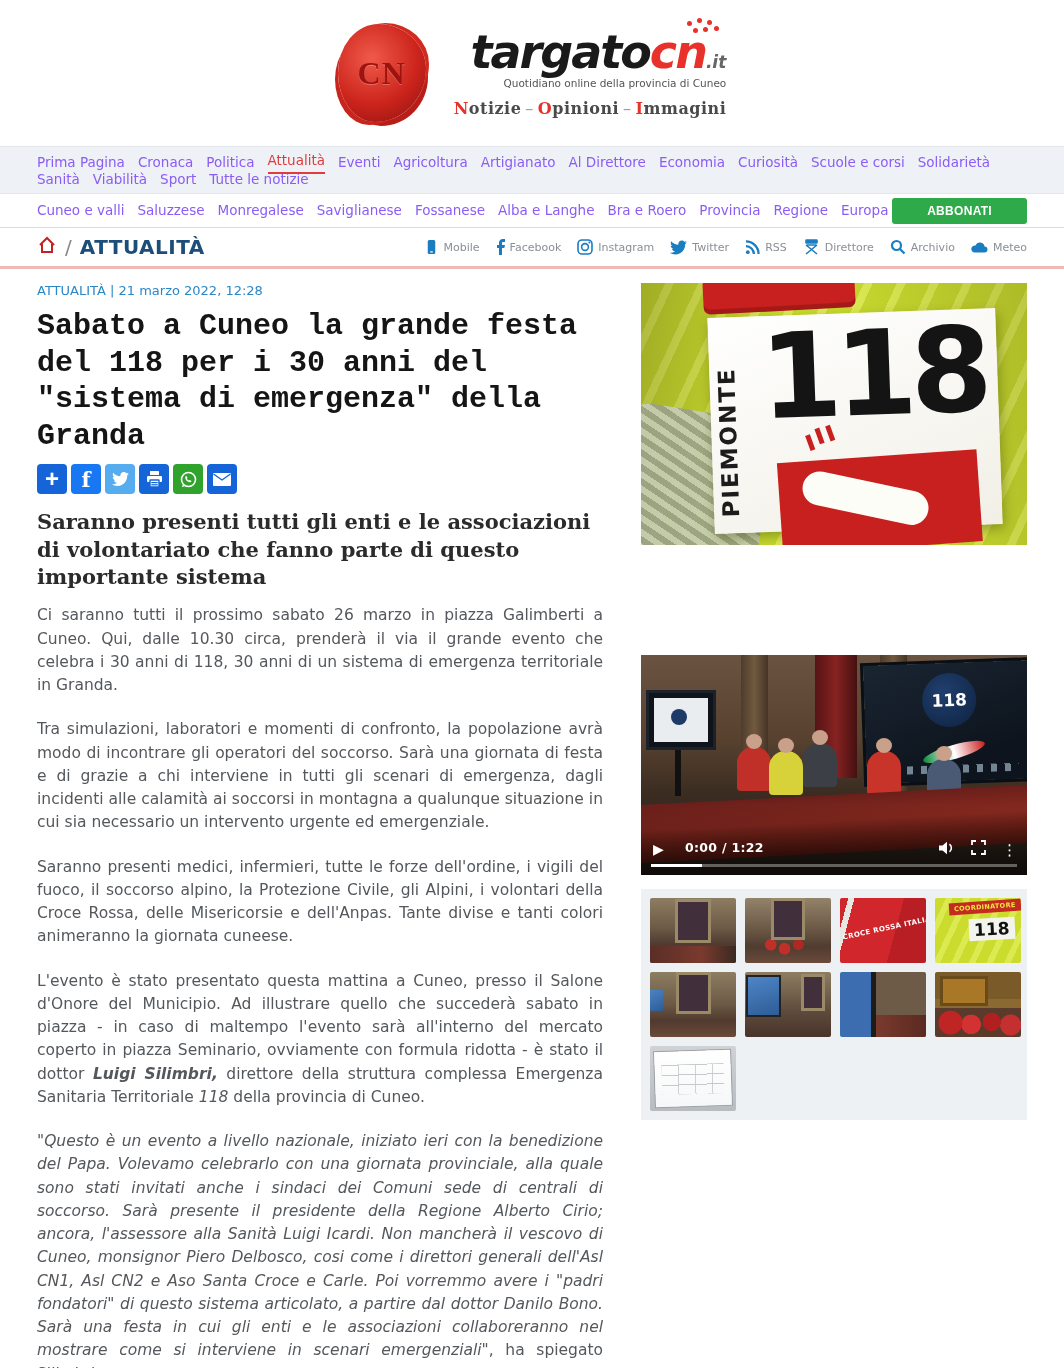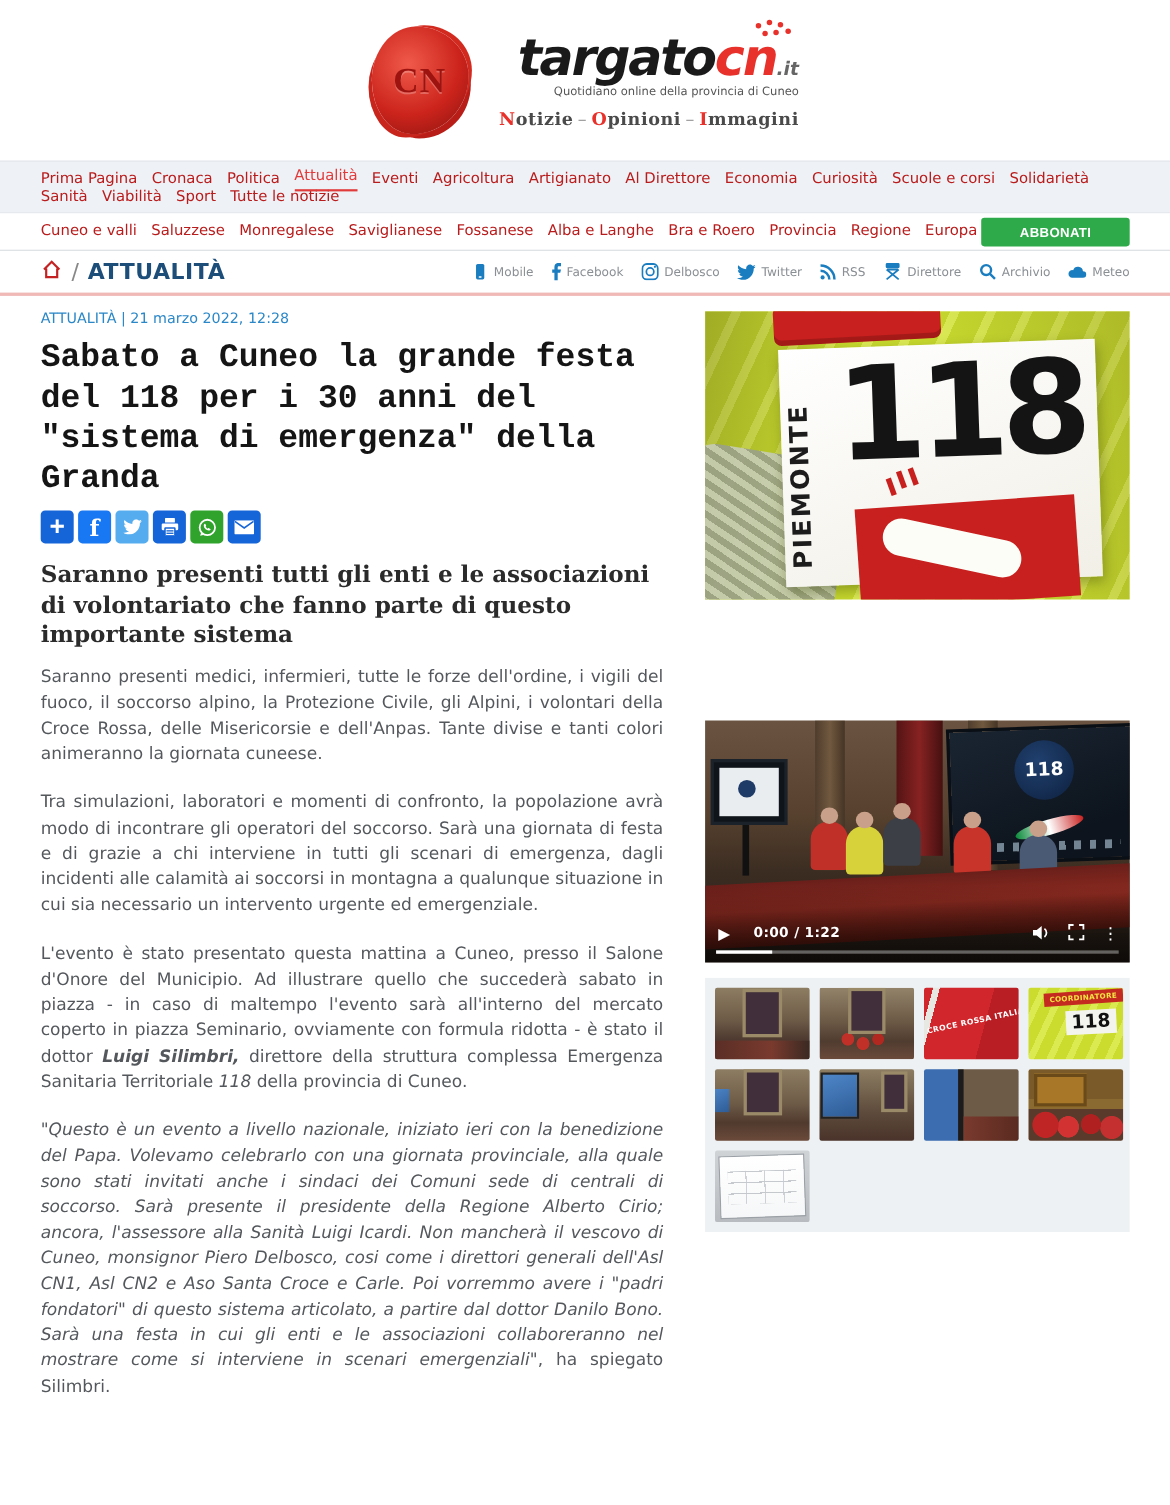--- a/index.html
+++ b/index.html
@@ -29,21 +29,21 @@
   .subnav-line { font-family:"DejaVu Serif", serif; font-weight:bold; font-size:16px;
                  color:#4a4a4a; margin-top:10px; letter-spacing:.5px; }
   .subnav-line .ini { color:#e8312a; }
   .subnav-line .sep { color:#999; font-weight:normal; padding:0 4px; }
 
   
   .nav1 { background:#eef1f5; border-top:1px solid #e3e7eb; border-bottom:1px solid #e3e7eb; }
   .nav1-inner, .nav2-inner { width:990px; margin:0 auto; display:flex; flex-wrap:wrap;
                              align-items:center; }
   .nav1-inner { padding:5px 0 6px; gap:0 13px; }
-  .nav-link { font-size:13.5px; color:#b91c1c; text-decoration:none; cursor:pointer;
+  .nav-link { font-size:13.5px; color:#8b5cf6; text-decoration:none; cursor:pointer;
               white-space:nowrap; }
   .nav-link.active { color:#e23b3b; position:relative; padding-bottom:3px; }
   .nav-link.active::after { content:""; position:absolute; left:0; right:0; bottom:-3px;
               height:2px; background:#e23b3b; }
   .nav2 { background:#fff; }
   .nav2-inner { padding:8px 0 9px; gap:0 13px; position:relative; }
   .subscribe-btn { position:absolute; right:0; top:4px; background:#2faa4a; color:#fff;
               font-size:12px; font-weight:bold; border:none; border-radius:3px;
               padding:6px 35px; cursor:pointer; letter-spacing:.3px; }
 
@@ -355,21 +355,21 @@
         <span class="ql-label">Facebook</span>
       </span>
       <span class="qlink">
         <span>
             <svg width="16" height="16" viewBox="0 0 16 16" fill="none" stroke="#1a7dc0" stroke-width="1.6">
               <rect x="1" y="1" width="14" height="14" rx="4"></rect>
               <circle cx="8" cy="8" r="3.4"></circle>
               <circle cx="12.4" cy="3.6" r="1" fill="#1a7dc0" stroke="none"></circle>
             </svg>
           </span>
-        <span class="ql-label">Delbosco</span>
+        <span class="ql-label">Instagram</span>
       </span>
       <span class="qlink">
         <span>
             <svg width="17" height="15" viewBox="0 0 17 14" fill="#1a7dc0">
               <path d="M17 1.7c-.6.3-1.3.5-2 .6.7-.4 1.3-1.1 1.5-1.9-.7.4-1.4.7-2.2.9C13.7.5 12.8 0 11.8 0 9.9 0 8.3 1.6 8.3 3.5c0 .3 0 .5.1.8C5.5 4.2 3 2.8 1.2.7.9 1.2.8 1.8.8 2.4c0 1.2.6 2.3 1.6 2.9-.6 0-1.1-.2-1.6-.4v.1c0 1.7 1.2 3.1 2.8 3.4-.3.1-.6.1-.9.1l-.7-.1c.4 1.4 1.7 2.4 3.3 2.4-1.2.9-2.7 1.5-4.3 1.5H0c1.5 1 3.4 1.6 5.3 1.6 6.4 0 9.9-5.3 9.9-9.9v-.5c.7-.4 1.3-1 1.8-1.8z"></path>
             </svg>
           </span>
         <span class="ql-label">Twitter</span>
       </span>
       <span class="qlink">
@@ -446,22 +446,23 @@
         <svg width="18" height="13" viewBox="0 0 18 13" fill="#fff">
             <rect width="18" height="13" rx="1"></rect>
             <path d="M0.5 1l8.5 6 8.5-6" fill="none" stroke="#1565d8" stroke-width="1.4"></path>
           </svg>
       </button>
     </div>
 
     <h2 class="article-subtitle">Saranno presenti tutti gli enti e le associazioni di volontariato che fanno parte di questo importante sistema</h2>
 
     <div class="article-body">
+      <p>Ci saranno tutti il prossimo sabato 26 marzo in piazza Galimberti a Cuneo. Qui, dalle 10.30 circa, prenderà il via il grande evento che celebra i 30 anni di 118, 30 anni di un sistema di emergenza territoriale in Granda.</p>
+      <p>Tra simulazioni, laboratori e momenti di confronto, la popolazione avrà modo di incontrare gli operatori del soccorso. Sarà una giornata di festa e di grazie a chi interviene in tutti gli scenari di emergenza, dagli incidenti alle calamità ai soccorsi in montagna a qualunque situazione in cui sia necessario un intervento urgente ed emergenziale.</p>
       <p>Saranno presenti medici, infermieri, tutte le forze dell'ordine, i vigili del fuoco, il soccorso alpino, la Protezione Civile, gli Alpini, i volontari della Croce Rossa, delle Misericorsie e dell'Anpas. Tante divise e tanti colori animeranno la giornata cuneese.</p>
-      <p>Tra simulazioni, laboratori e momenti di confronto, la popolazione avrà modo di incontrare gli operatori del soccorso. Sarà una giornata di festa e di grazie a chi interviene in tutti gli scenari di emergenza, dagli incidenti alle calamità ai soccorsi in montagna a qualunque situazione in cui sia necessario un intervento urgente ed emergenziale.</p>
       <p><span>L'evento è stato presentato questa mattina a Cuneo, presso il Salone d'Onore del Municipio. Ad illustrare quello che succederà sabato in piazza - in caso di maltempo l'evento sarà all'interno del mercato coperto in piazza Seminario, ovviamente con formula ridotta - è stato il dottor </span><span class="bi">Luigi Silimbri,</span><span> direttore della struttura complessa Emergenza Sanitaria Territoriale </span><span class="i">118</span><span> della provincia di Cuneo.</span></p>
       <p><span class="i">"Questo è un evento a livello nazionale, iniziato ieri con la benedizione del Papa. Volevamo celebrarlo con una giornata provinciale, alla quale sono stati invitati anche i sindaci dei Comuni sede di centrali di soccorso. Sarà presente il presidente della Regione Alberto Cirio; ancora, l'assessore alla Sanità Luigi Icardi. Non mancherà il vescovo di Cuneo, monsignor Piero Delbosco, cosi come i direttori generali dell'Asl CN1, Asl CN2 e Aso Santa Croce e Carle. Poi vorremmo avere i "padri fondatori" di questo sistema articolato, a partire dal dottor Danilo Bono. Sarà una festa in cui gli enti e le associazioni collaboreranno nel mostrare come si interviene in scenari emergenziali"</span><span>, ha spiegato Silimbri.</span></p>
 
     </div>
   </div>
 
   <div class="col-side">
 
     <div class="photo">
       <div class="photo-sleeve"></div>

